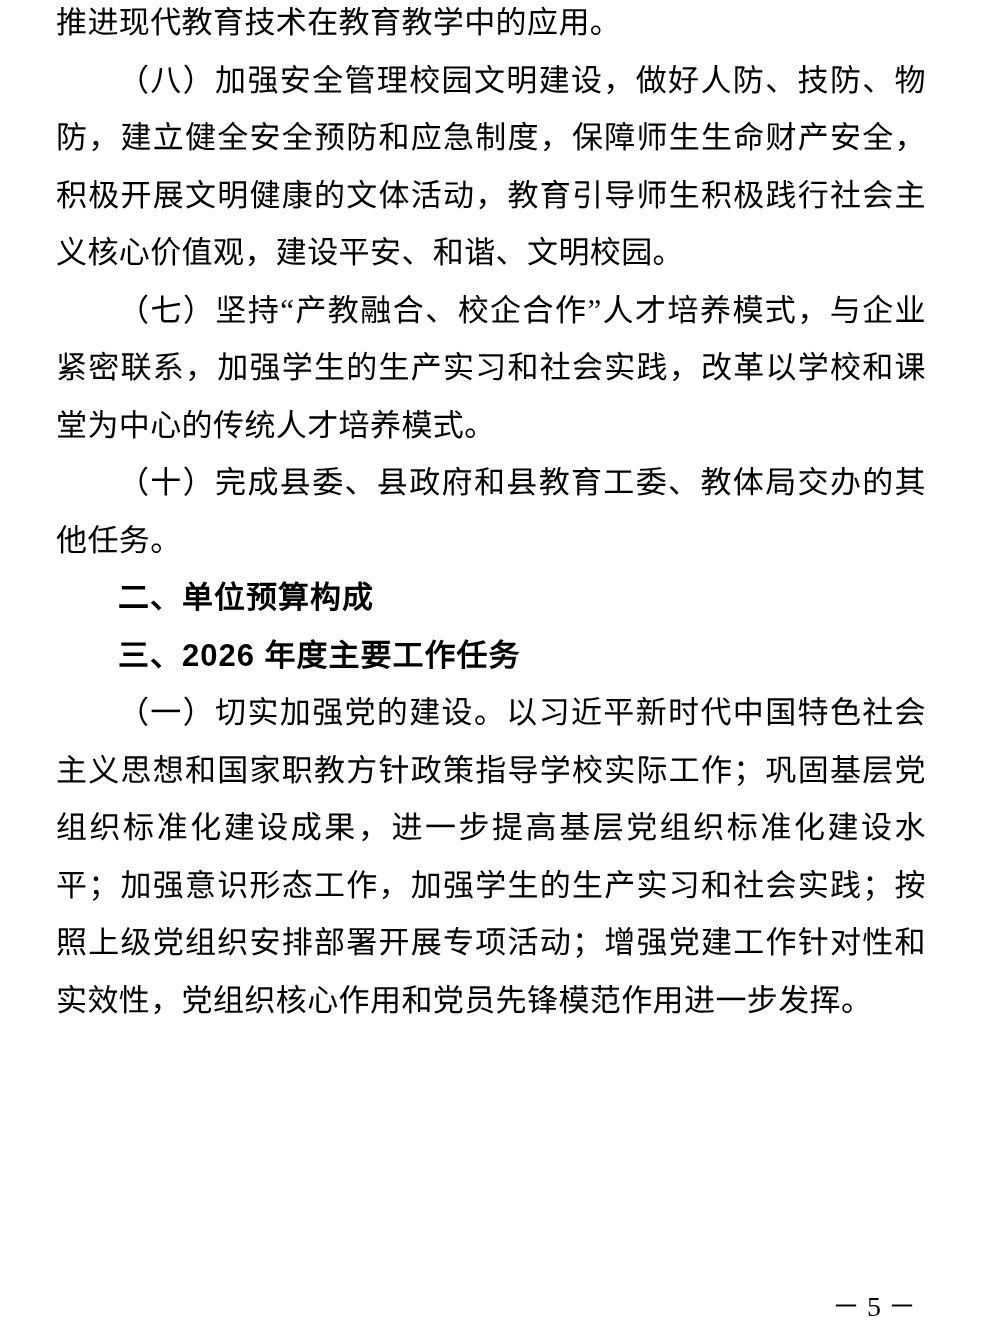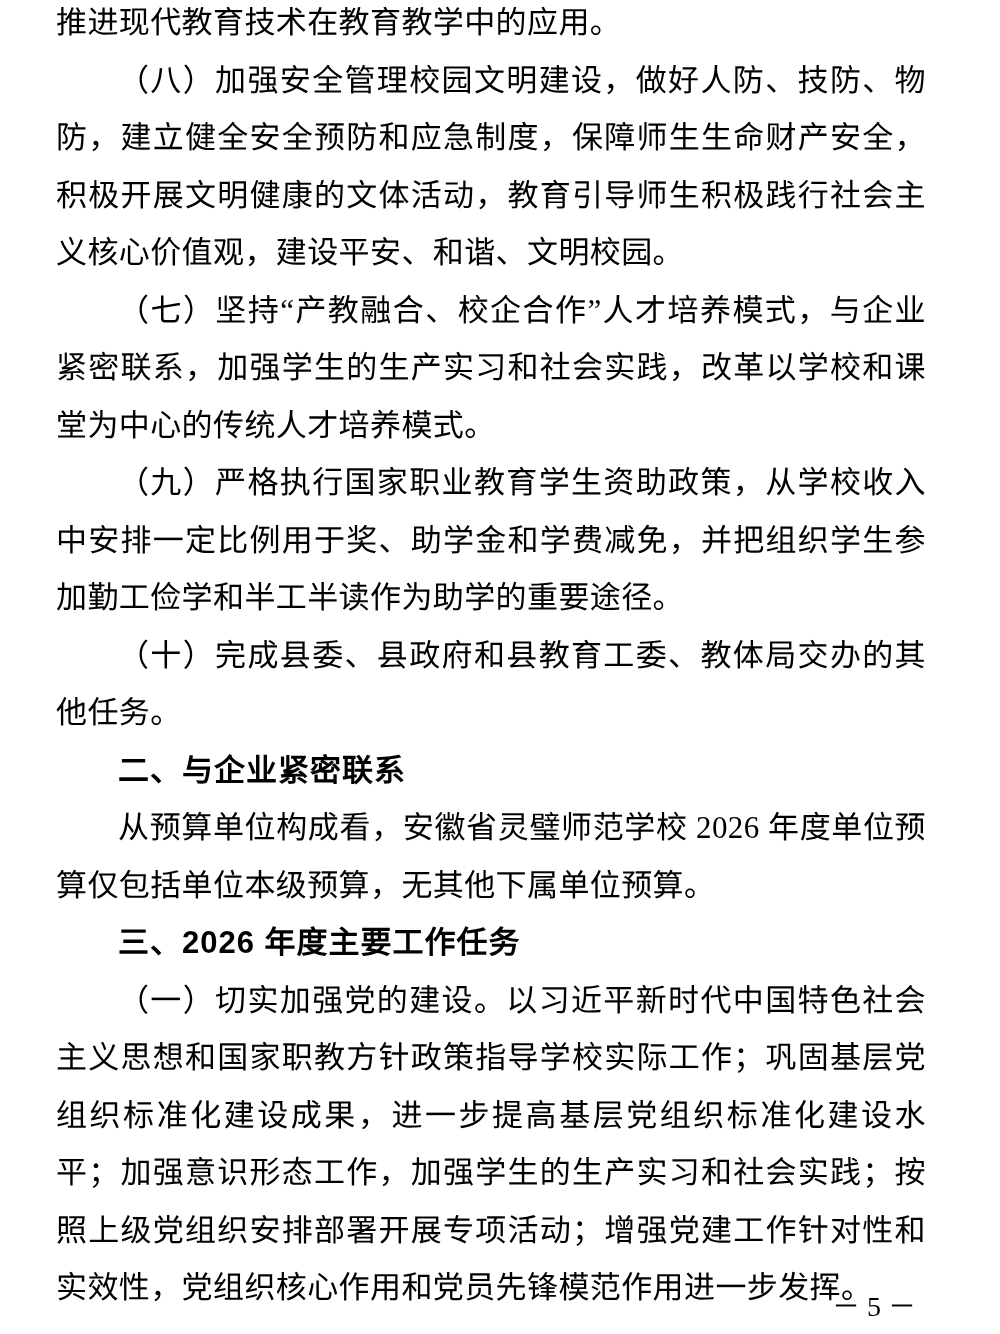--- a/index.html
+++ b/index.html
@@ -53,21 +53,19 @@
   }
 </style>
 </head>
 <body>
 
 <div class="page">
   <div class="content">
     <p class="para">推进现代教育技术在教育教学中的应用。</p>
     <p class="para indent">（八）加强安全管理校园文明建设，做好人防、技防、物防，建立健全安全预防和应急制度，保障师生生命财产安全，积极开展文明健康的文体活动，教育引导师生积极践行社会主义核心价值观，建设平安、和谐、文明校园。</p>
     <p class="para indent">（七）坚持“产教融合、校企合作”人才培养模式，与企业紧密联系，加强学生的生产实习和社会实践，改革以学校和课堂为中心的传统人才培养模式。</p>
-    <p class="para indent">（九）严格执行国家职业教育学生资助政策，从学校收入中安排一定比例用于奖、助学金和学费减免，并把组织学生参加勤工俭学和半工半读作为助学的重要途径。</p>
     <p class="para indent">（十）完成县委、县政府和县教育工委、教体局交办的其他任务。</p>
-    <p class="para indent heading">二、与企业紧密联系</p>
-    <p class="para indent">从预算单位构成看，安徽省灵璧师范学校 2026 年度单位预算仅包括单位本级预算，无其他下属单位预算。</p>
+    <p class="para indent heading">二、单位预算构成</p>
     <p class="para indent heading">三、2026 年度主要工作任务</p>
     <p class="para indent">（一）切实加强党的建设。以习近平新时代中国特色社会主义思想和国家职教方针政策指导学校实际工作；巩固基层党组织标准化建设成果，进一步提高基层党组织标准化建设水平；加强意识形态工作，加强学生的生产实习和社会实践；按照上级党组织安排部署开展专项活动；增强党建工作针对性和实效性，党组织核心作用和党员先锋模范作用进一步发挥。</p>
   </div>
   <div class="page-number">－ 5 －</div>
 </div>
 
 </body></html>

